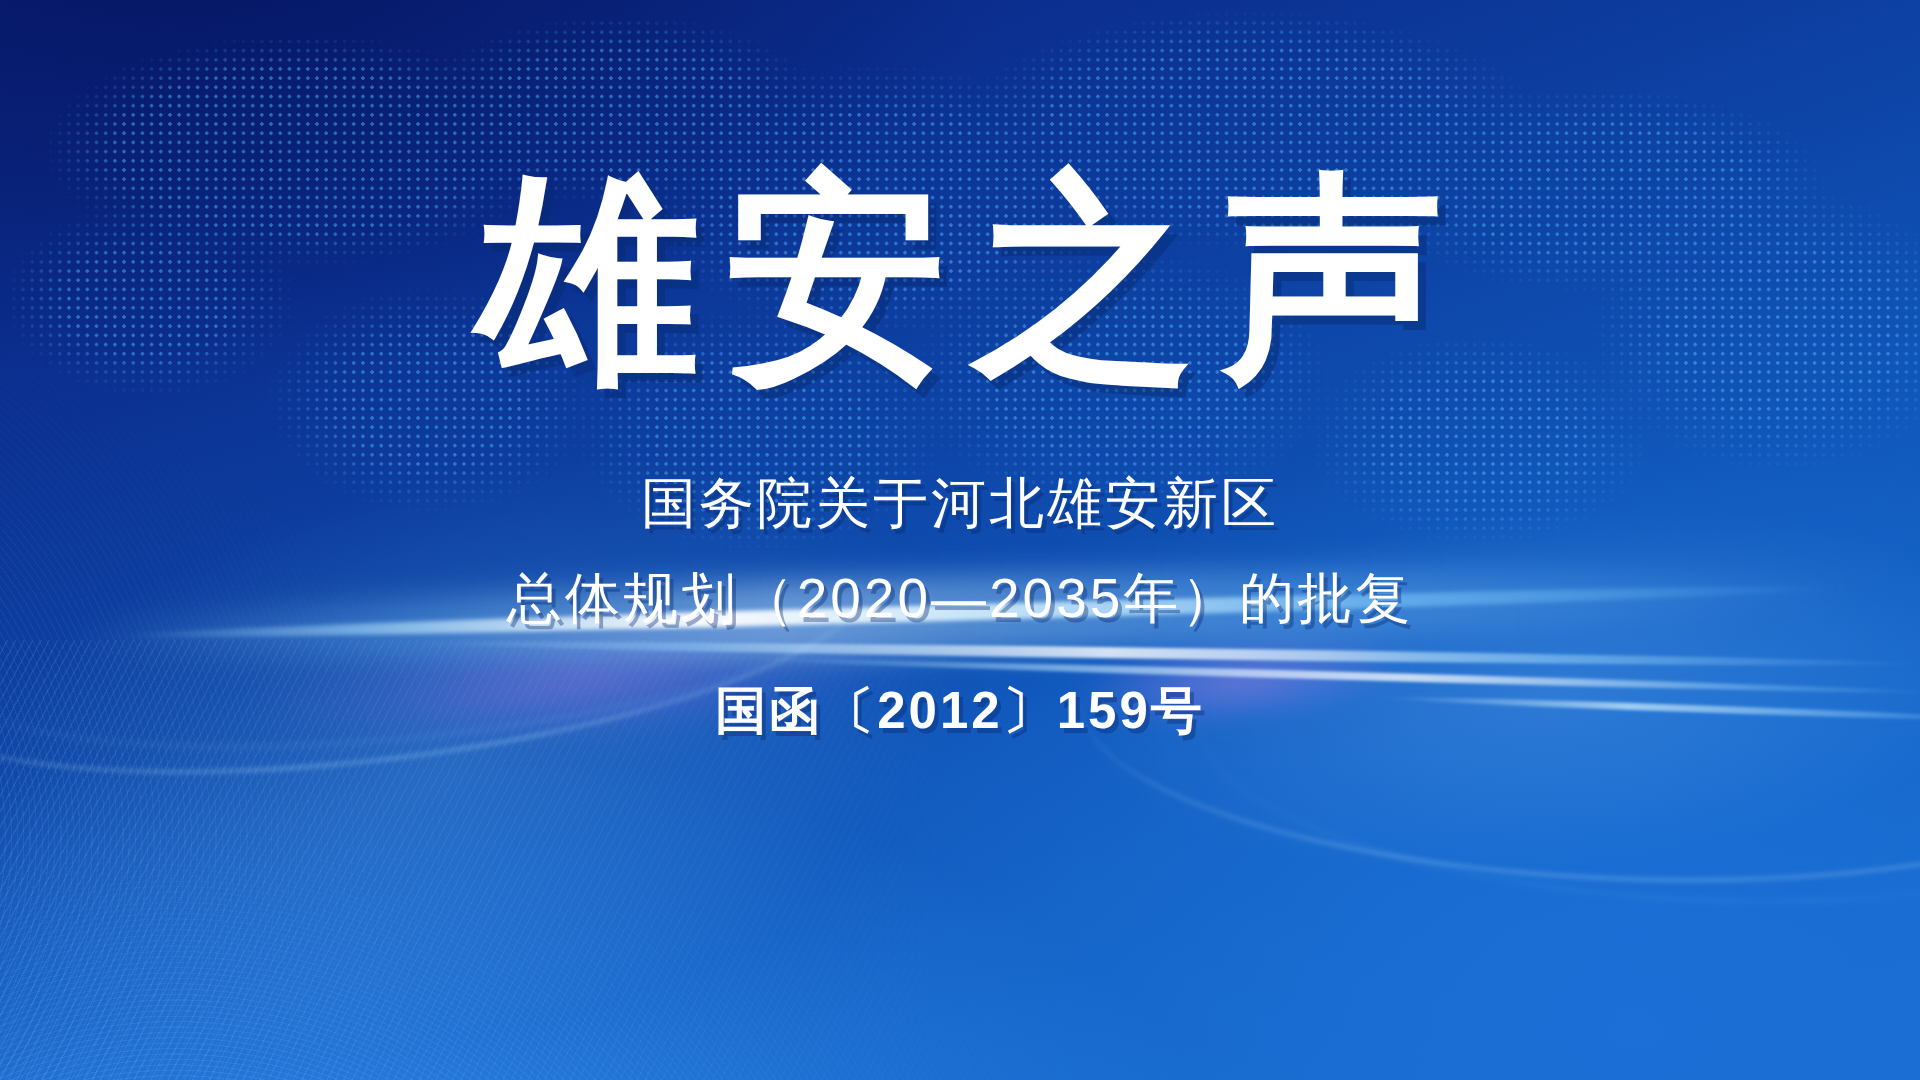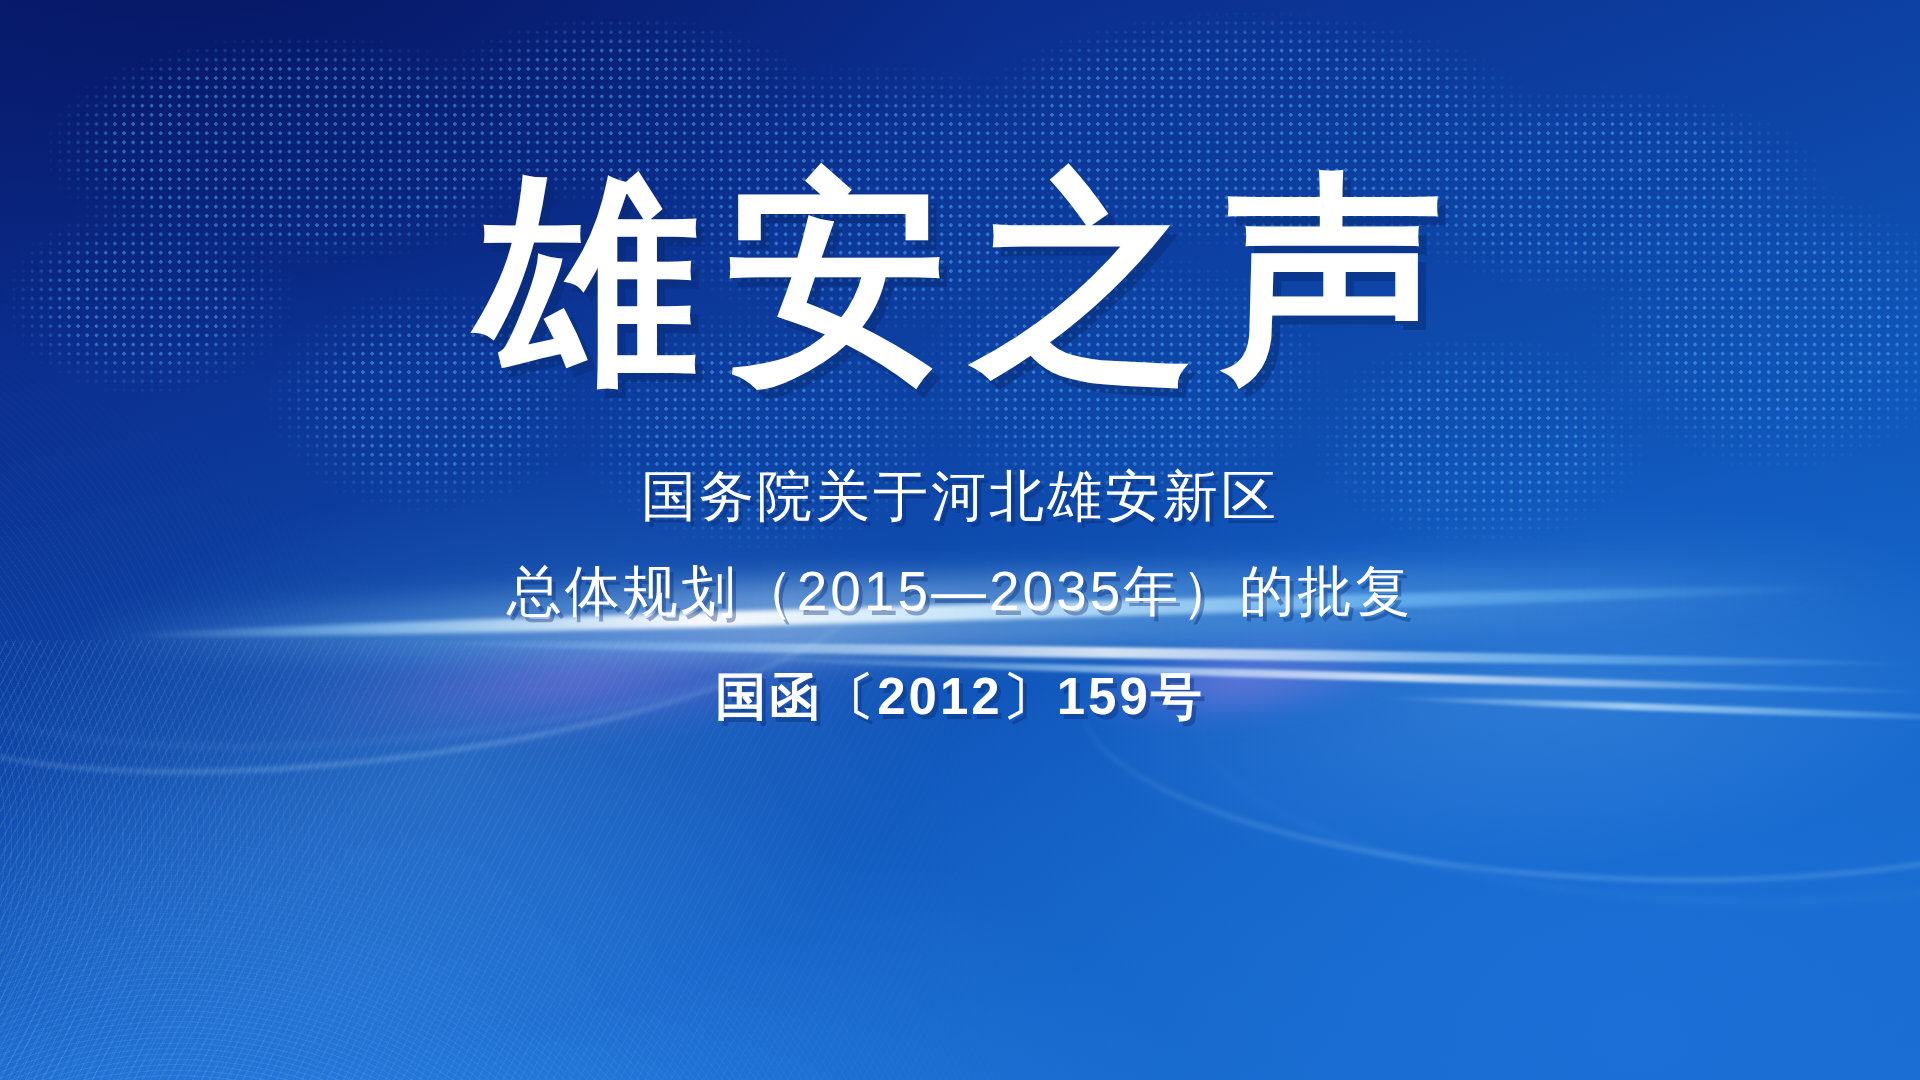--- a/index.html
+++ b/index.html
@@ -237,20 +237,21 @@
     filter:blur(3px);
     transform:rotate(3deg);
   }
 
   
   .content {
     position:absolute; inset:0;
     display:flex; flex-direction:column;
     align-items:center;
     z-index:20;
+    gap:7px;
   }
 
   .main-title {
     margin-top:168px;
     font-size:222px;
     line-height:1.0;
     font-weight:bold;
     color:#ffffff;
     letter-spacing:26px;
     text-indent:26px;
@@ -315,19 +316,19 @@
   <div class="streak streak-4"></div>
   <div class="streak streak-r1"></div>
   <div class="streak streak-r2"></div>
 
   <div class="content">
 
     <div class="main-title">雄安之声</div>
 
     <div class="subtitle-group">
       <div class="subtitle-line">国务院关于河北雄安新区</div>
-      <div class="subtitle-line">总体规划（2015—2035年）的批复</div>
+      <div class="subtitle-line">总体规划（2020—2035年）的批复</div>
     </div>
 
     <div class="doc-number">国函〔2012〕159号</div>
 
   </div>
 </div>
 
 </body></html>

